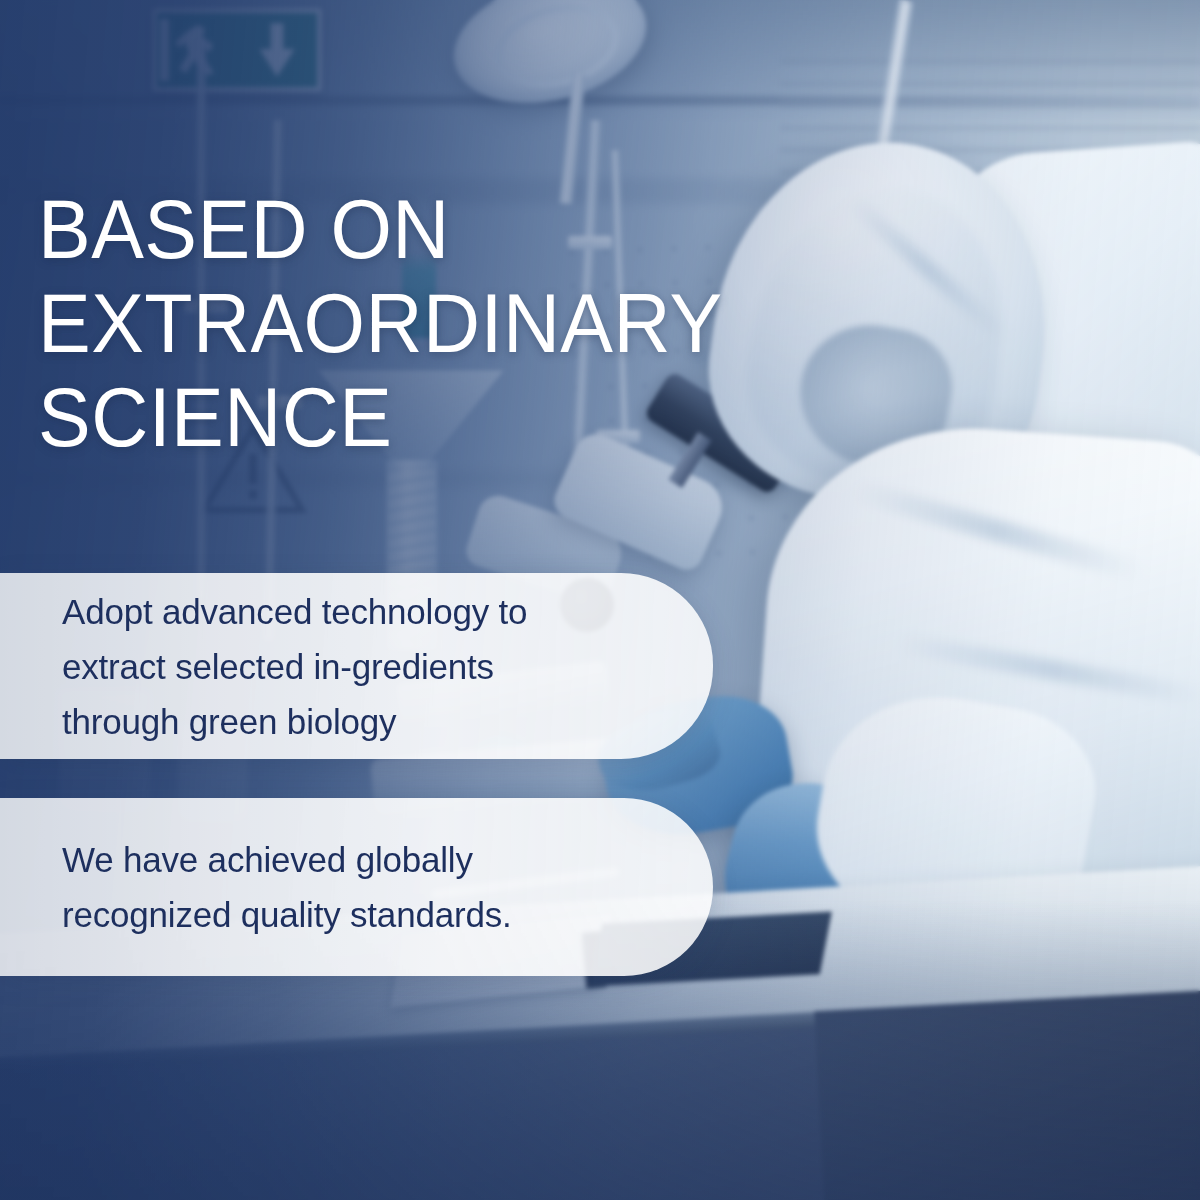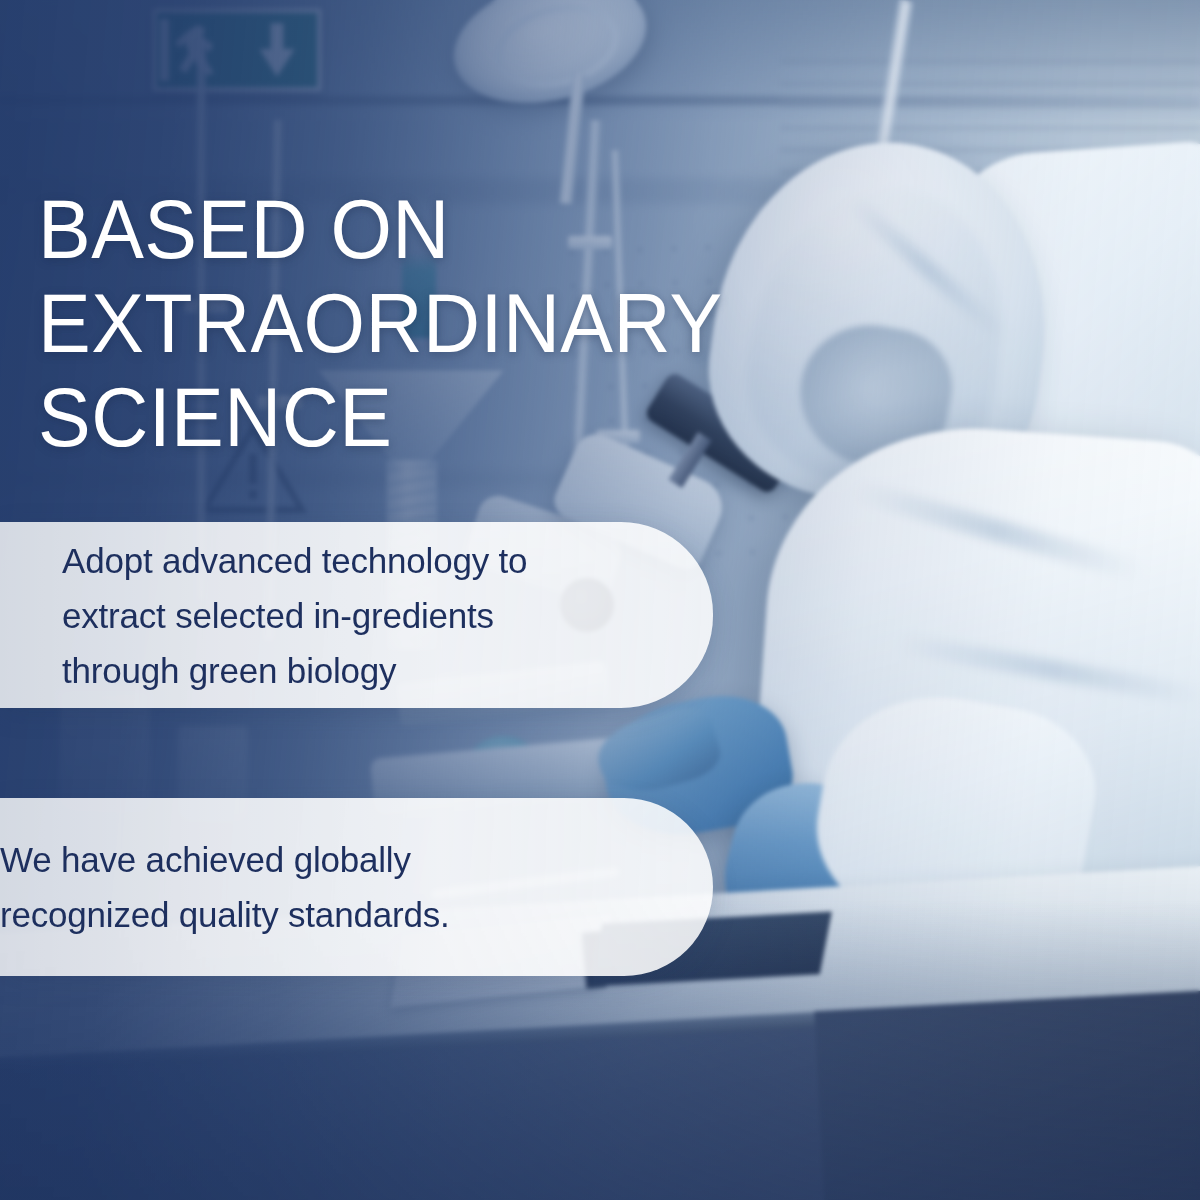--- a/index.html
+++ b/index.html
@@ -591,30 +591,31 @@
   .card-text {
     color: #1d2f5e;
     font-size: 35px;
     line-height: 55px;
     font-weight: 400;
     letter-spacing: -0.2px;
     white-space: pre-line;
   }
 
   #card-1 {
-    top: 522px;
+    top: 573px;
     width: 713px;
     height: 186px;
     padding-left: 62px;
     box-sizing: border-box;
   }
   #card-2 {
     top: 798px;
     width: 713px;
     height: 178px;
+    padding-left: 62px;
     box-sizing: border-box;
     align-items: center;
   }
 </style>
 </head>
 <body>
 
 <div id="stage">
 
   <div class="photo">

